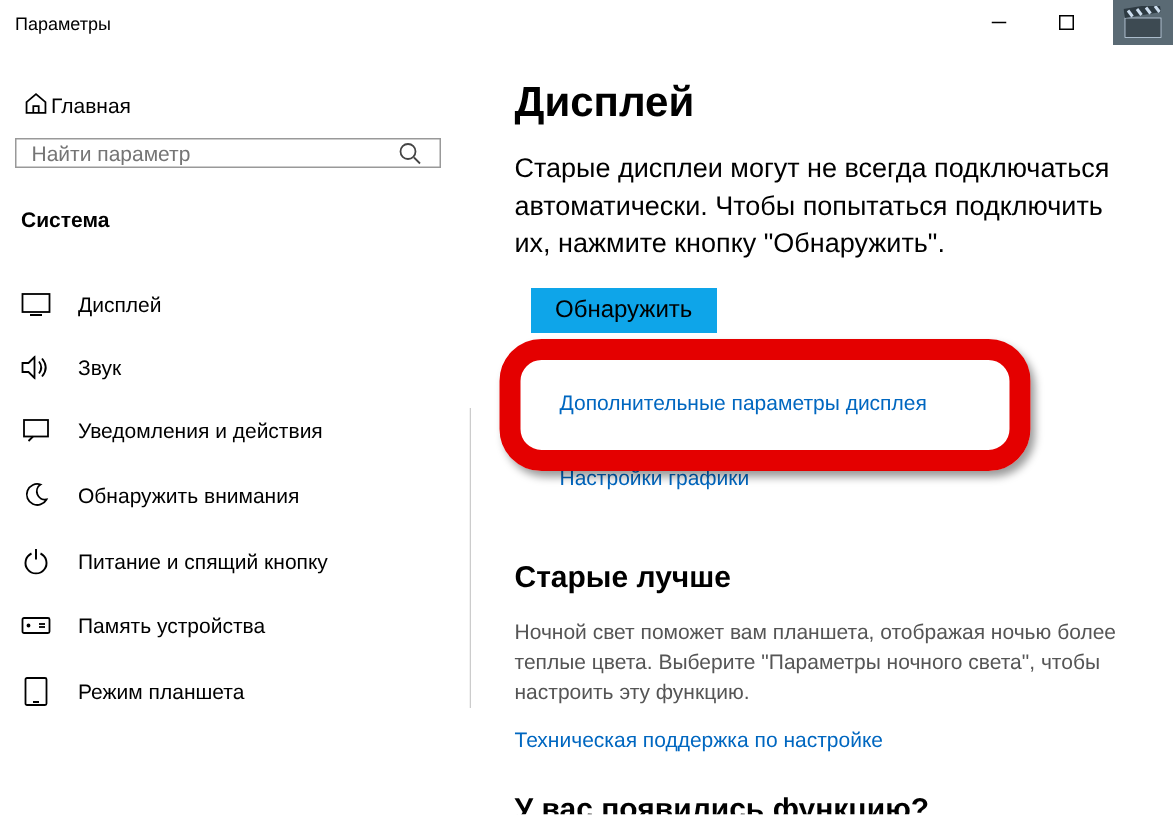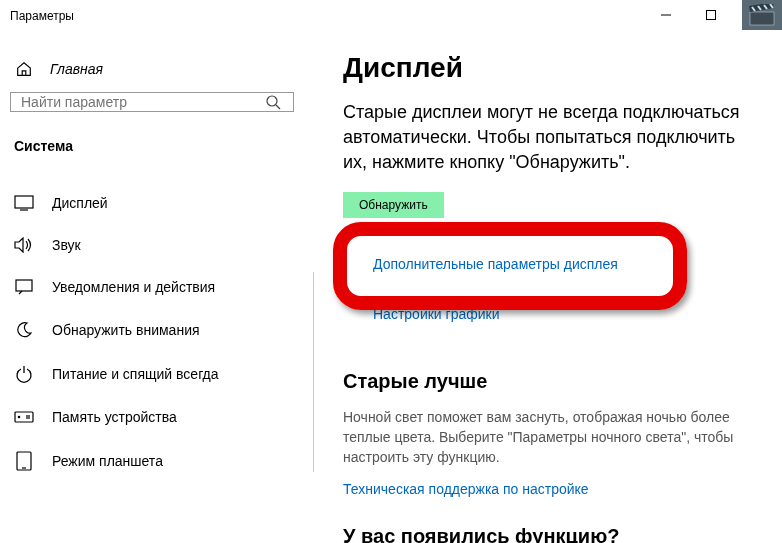--- a/index.html
+++ b/index.html
@@ -52,25 +52,23 @@
   .layout {
     display: flex;
     height: calc(100% - 32px);
   }
   .sidebar {
     width: 313px;
     padding: 20px 12px 0 10px;
   }
   .home-row {
     display: flex;
-    align-items: center;
-    gap: 16px;
+    align-items: flex-end;
     padding: 8px 4px 14px 4px;
     cursor: pointer;
-    font-style: italic;
   }
   .home-row .icon, .nav-item .icon {
     width: 20px;
     display: flex;
     justify-content: center;
     align-items: center;
   }
   .home-row .label { font-size: 14px; }
   .search-wrap {
     position: relative;
@@ -127,26 +125,27 @@
     margin-bottom: 16px;
   }
   .desc {
     font-size: 18px;
     color: #000;
     line-height: 1.4;
     margin-bottom: 16px;
   }
   .btn {
     display: inline-block;
-    background: #86efac;
+    background: #0ea5e9;
     border: none;
     padding: 6px 16px;
-    font-size: 12px;
+    font-size: 16px;
     cursor: pointer;
     font-family: inherit;
+    margin-left: 11px;
   }
   .highlight-group {
     position: relative;
     margin-top: 8px;
     padding: 18px 30px 8px 30px;
   }
   .highlight-border {
     position: absolute;
     left: -10px;
     top: -4px;
@@ -279,21 +278,21 @@
         <span>Обнаружить внимания</span>
       </div>
 
       <div class="nav-item">
         <span class="icon">
           <svg width="18" height="18" viewBox="0 0 18 18" fill="none" stroke="#000" stroke-width="1.3">
             <path d="M6 4 A7 7 0 1 0 12 4"></path>
             <line x1="9" y1="1" x2="9" y2="8"></line>
           </svg>
         </span>
-        <span>Питание и спящий всегда</span>
+        <span>Питание и спящий кнопку</span>
       </div>
 
       <div class="nav-item">
         <span class="icon">
           <svg width="20" height="14" viewBox="0 0 20 14" fill="none" stroke="#000" stroke-width="1.2">
             <rect x="1" y="2" width="18" height="10" rx="1"></rect>
             <circle cx="5" cy="7" r="0.7" fill="#000"></circle>
             <line x1="12" y1="6" x2="16" y2="6"></line>
             <line x1="12" y1="8" x2="16" y2="8"></line>
           </svg>
@@ -327,21 +326,21 @@
       <div class="highlight-border"></div>
       <div class="link-row">
         <span class="link">Дополнительные параметры дисплея</span>
       </div>
       <div class="link-row" style="margin-top:34px;">
         <span class="link">Настройки графики</span>
       </div>
     </div>
 
     <h2>Старые лучше</h2>
-    <div class="muted">Ночной свет поможет вам заснуть, отображая ночью более теплые цвета. Выберите "Параметры ночного света", чтобы настроить эту функцию.</div>
+    <div class="muted">Ночной свет поможет вам планшета, отображая ночью более теплые цвета. Выберите "Параметры ночного света", чтобы настроить эту функцию.</div>
 
     <div class="link-row" style="margin-top:14px;">
       <span class="link">Техническая поддержка по настройке</span>
     </div>
 
     <h2>У вас появились функцию?</h2>
     <div class="link-row" style="margin-top:-4px;">
       <span class="link">Получить помощь</span>
     </div>
   </div>

